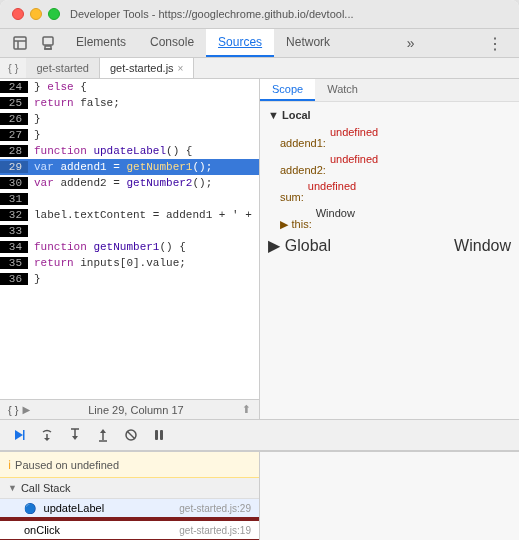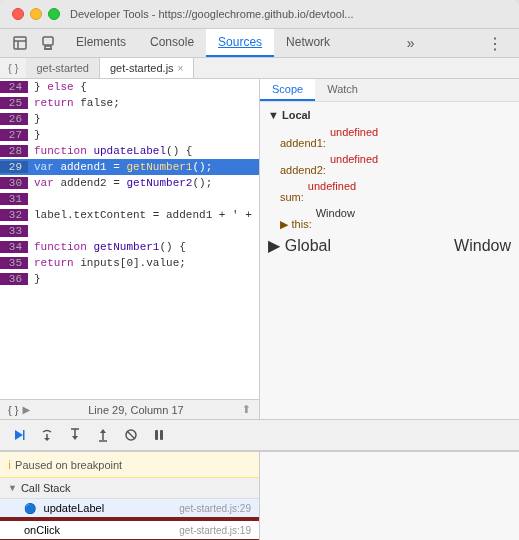--- a/index.html
+++ b/index.html
@@ -159,21 +159,21 @@
       color: #ddd;
     }
     .code-line.highlighted .code-text {
       color: #fff;
     }
     .line-num {
       width: 28px;
       text-align: right;
       padding-right: 6px;
       color: #aaa;
-      background: #701a75;
+      background: #000000;
       font-size: 11px;
       user-select: none;
       flex-shrink: 0;
       padding-left: 4px;
     }
     .code-text {
       padding-left: 6px;
       color: #333;
       white-space: nowrap;
       font-size: 11px;
@@ -549,21 +549,21 @@
           <rect x="8" y="2" width="3" height="10" rx="1" fill="#555"></rect>
         </svg>
       </div>
     </div>
 
     <div class="bottom-section">
       <div class="left-panel">
 
         <div class="breakpoint-alert">
           <span class="alert-icon">ℹ</span>
-          <span>Paused on breakpoint</span>
+          <span>Paused on undefined</span>
         </div>
 
         <div class="accordion">
           <div class="accordion-header">
             <span class="arrow">▼</span>
             <span>Call Stack</span>
           </div>
           <div class="accordion-content">
             <div class="stack-item active-frame">
               <span>

